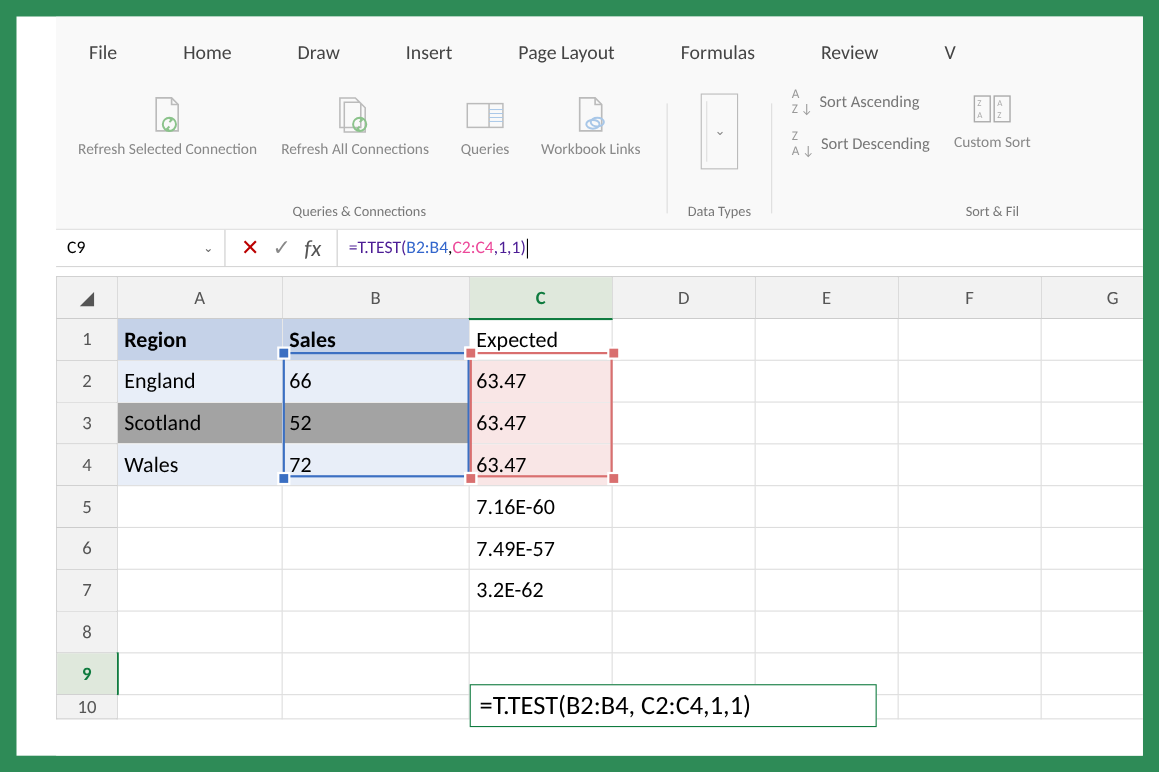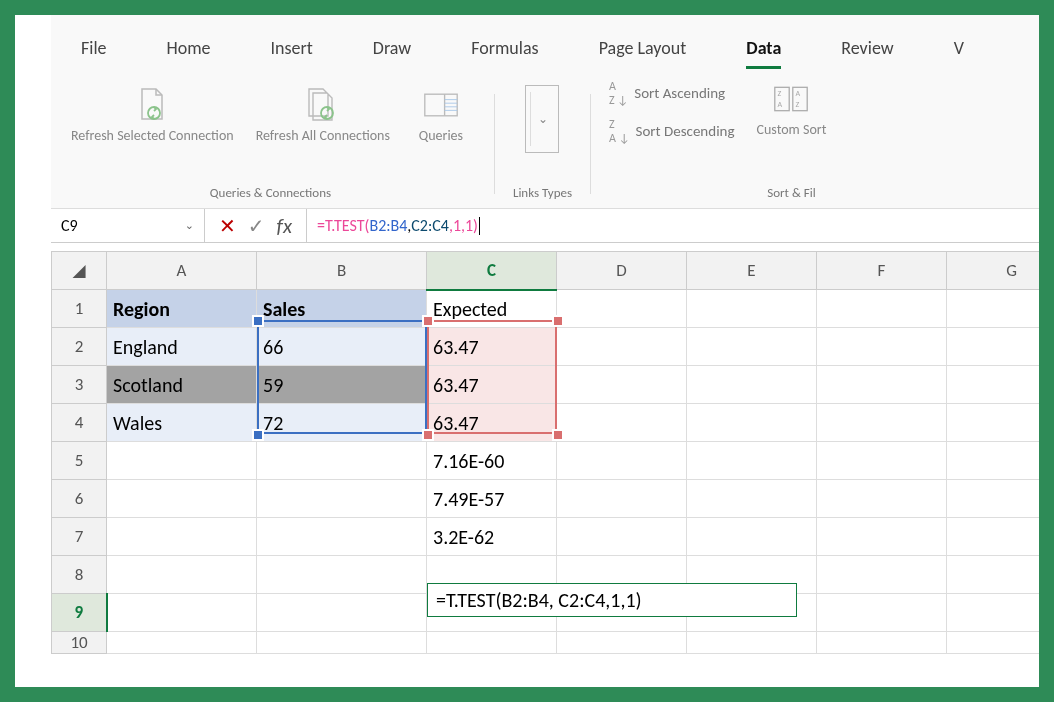--- a/index.html
+++ b/index.html
@@ -159,23 +159,23 @@
 .fb-enter { color: #888; font-size: 20px; }
 .fb-fx { font-style: italic; color: #555; font-size: 21px; }
 .formula-input {
   flex: 1;
   padding: 4px 10px;
   display: flex;
   align-items: center;
   overflow: hidden;
   white-space: nowrap;
 }
-.formula-input .func { color: #ec4899; }
+.formula-input .func { color: #4c1d95; }
 .formula-input .ref1 { color: #3366cc; }
-.formula-input .ref2 { color: #0c4a6e; }
+.formula-input .ref2 { color: #ec4899; }
 .formula-input .cursor {
   display: inline-block;
   width: 1px;
   height: 18px;
   background: #000;
   vertical-align: middle;
   margin-left: 1px;
 }
 .grid-area {
   flex: 1;
@@ -240,40 +240,40 @@
   width: 8px;
   height: 8px;
   z-index: 6;
 }
 .handle.blue { background: #3b6fc2; box-shadow: 0 0 0 2px white; }
 .handle.pink { background: #d96f6f; box-shadow: 0 0 0 2px white; }
 .formula-cell-overlay {
   position: absolute;
   border: 1px solid #0f7b3f;
   background: white;
-  font-size: 20px;
+  font-size: 24px;
   padding: 4px 8px;
   z-index: 7;
   white-space: nowrap;
+  margin-top: 39px;
 }
 .partial-row td { height: 18px; }
 </style>
 </head>
 <body>
 
 <div class="excel-window">
 
   <div class="tab-strip">
     <div class="tab">File</div>
     <div class="tab">Home</div>
+    <div class="tab">Draw</div>
     <div class="tab">Insert</div>
-    <div class="tab">Draw</div>
+    <div class="tab">Page Layout</div>
     <div class="tab">Formulas</div>
-    <div class="tab">Page Layout</div>
-    <div class="tab active">Data</div>
     <div class="tab">Review</div>
     <div class="tab" style="padding-right:6px">V</div>
   </div>
 
   <div class="ribbon">
     <div class="ribbon-group">
       <div class="ribbon-group-items">
         <div class="ribbon-btn">
           <span class="icon">
             <svg width="32" height="36" viewBox="0 0 32 36">
@@ -301,35 +301,46 @@
                 <rect x="2" y="4" width="36" height="24" fill="none" stroke="#bbb" stroke-width="1.5"></rect>
                 <line x1="24" y1="4" x2="24" y2="28" stroke="#bbb" stroke-width="1.5"></line>
                 <line x1="24" y1="10" x2="38" y2="10" stroke="#a8c7e8"></line>
                 <line x1="24" y1="14" x2="38" y2="14" stroke="#a8c7e8"></line>
                 <line x1="24" y1="18" x2="38" y2="18" stroke="#a8c7e8"></line>
                 <line x1="24" y1="22" x2="38" y2="22" stroke="#a8c7e8"></line>
               </svg>
           </span>
           <span>Queries</span>
         </div>
+        <div class="ribbon-btn">
+          <span class="icon">
+            <svg width="32" height="36" viewBox="0 0 32 36">
+                <path d="M6 2h14l6 6v24H6z" fill="none" stroke="#bbb" stroke-width="1.5"></path>
+                <path d="M20 2v6h6" fill="none" stroke="#bbb" stroke-width="1.5"></path>
+                <ellipse cx="18" cy="26" rx="6" ry="4" fill="none" stroke="#a8c7e8" stroke-width="1.8"></ellipse>
+                <ellipse cx="22" cy="24" rx="6" ry="4" fill="none" stroke="#a8c7e8" stroke-width="1.8"></ellipse>
+              </svg>
+          </span>
+          <span>Workbook Links</span>
+        </div>
       </div>
       <div class="ribbon-group-label">Queries &amp; Connections</div>
     </div>
 
     <div class="divider"></div>
 
     <div class="ribbon-group">
       <div class="ribbon-group-items">
         <div class="data-types-box">
           <div class="dropdown">
             <span>⌄</span>
           </div>
         </div>
       </div>
-      <div class="ribbon-group-label">Links Types</div>
+      <div class="ribbon-group-label">Data Types</div>
     </div>
 
     <div class="divider"></div>
 
     <div class="ribbon-group" style="flex-direction:row;align-items:flex-start;gap:16px">
       <div style="display:flex;flex-direction:column;justify-content:space-between;height:100%">
         <div class="sort-group">
           <div class="sort-item">
             <span style="font-size:12px;color:#999">A<br>Z ↓</span>
             <span>Sort Ascending</span>
@@ -409,21 +420,21 @@
         <td class="ta-right bg-blue">66</td>
         <td class="ta-right bg-pink">63.47</td>
         <td></td>
         <td></td>
         <td></td>
         <td></td>
       </tr>
       <tr>
         <td class="row-hdr">3</td>
         <td class="bg-blue2">Scotland</td>
-        <td class="ta-right bg-blue2">59</td>
+        <td class="ta-right bg-blue2">52</td>
         <td class="ta-right bg-pink">63.47</td>
         <td></td>
         <td></td>
         <td></td>
         <td></td>
       </tr>
       <tr>
         <td class="row-hdr">4</td>
         <td class="bg-blue">Wales</td>
         <td class="ta-right bg-blue">72</td>

